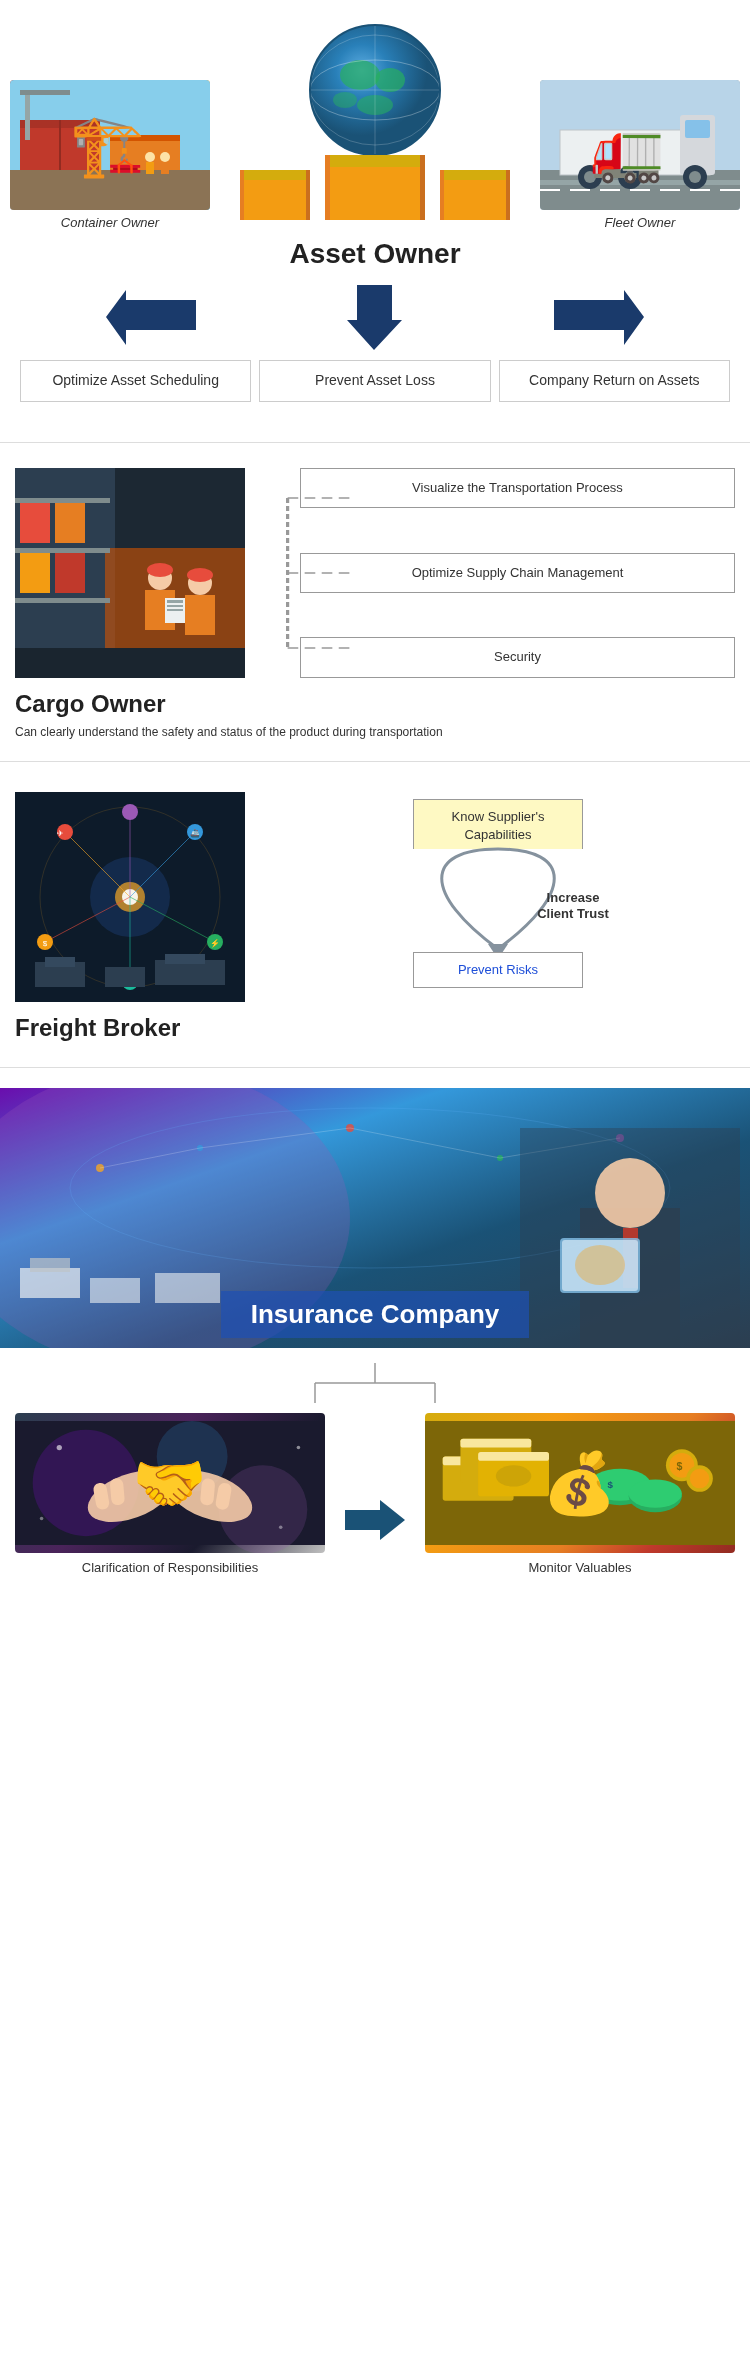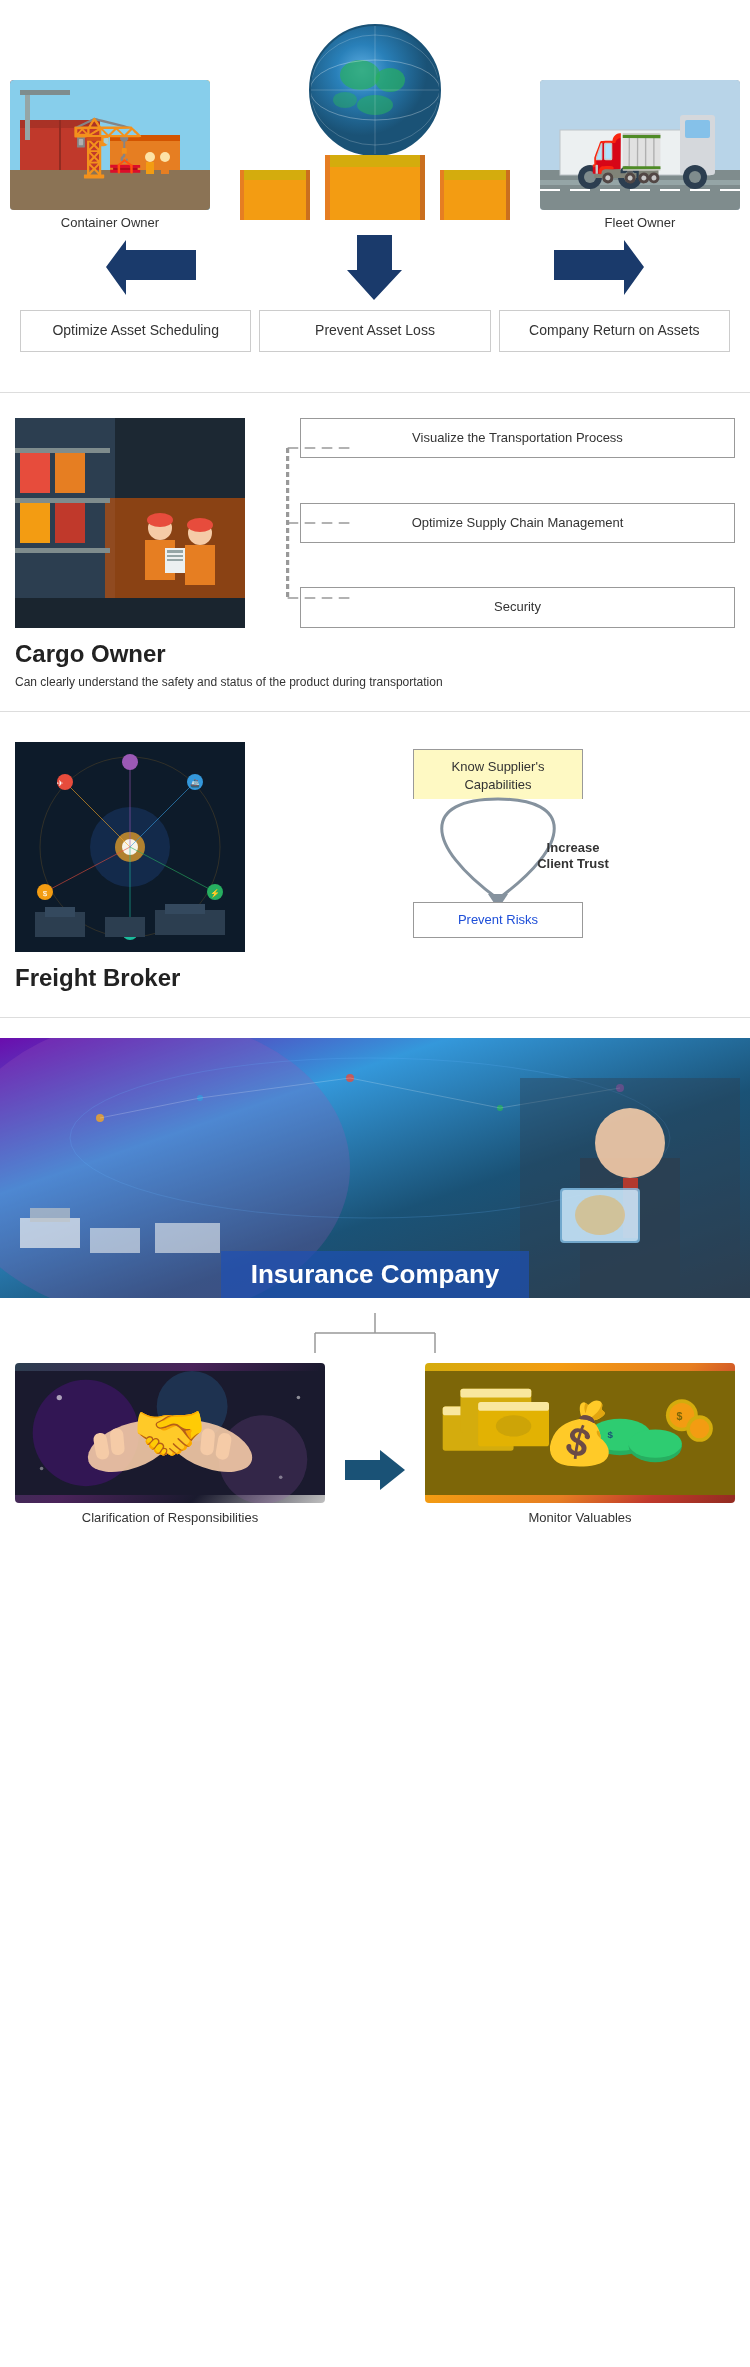--- a/index.html
+++ b/index.html
@@ -19,20 +19,21 @@
       display: flex;
       justify-content: space-between;
       align-items: flex-end;
       position: relative;
       margin-bottom: 0;
     }
     .asset-owner-top .side-label {
       font-size: 13px;
       color: #333;
       margin-top: 5px;
+      font-style: italic;
     }
     .asset-img-container {
       display: flex;
       flex-direction: column;
       align-items: center;
     }
     .asset-img-left {
       width: 200px;
       height: 130px;
       background: linear-gradient(135deg, #c0392b 0%, #e74c3c 30%, #f39c12 60%, #2980b9 80%, #1a5276 100%);
@@ -175,20 +176,21 @@
     }
     .insurance-banner {
       width: 100%;
       height: 260px;
       background: linear-gradient(135deg, #6a0dad 0%, #3498db 30%, #1a5276 50%, #2c3e50 70%, #4a235a 100%);
       position: relative;
       overflow: hidden;
       display: flex;
       align-items: flex-end;
       justify-content: center;
+      padding-bottom: 10px;
     }
     .insurance-banner::before {
       content: '';
       position: absolute;
       top: 0; left: 0; right: 0; bottom: 0;
       background: 
         radial-gradient(circle at 20% 50%, rgba(255,255,255,0.15) 0%, transparent 40%),
         radial-gradient(circle at 80% 30%, rgba(100,149,237,0.3) 0%, transparent 50%);
     }
     .insurance-label-banner {
@@ -360,20 +362,21 @@
           <circle cx="90" cy="97" r="12" fill="#2c3e50"></circle>
           <circle cx="90" cy="97" r="6" fill="#7f8c8d"></circle>
           <circle cx="155" cy="97" r="12" fill="#2c3e50"></circle>
           <circle cx="155" cy="97" r="6" fill="#7f8c8d"></circle>
         </svg>
       </div>
       <div class="side-label">Fleet Owner</div>
     </div>
   </div>
 
+  <div class="asset-owner-title">Asset Owner</div>
 
   <div class="arrows-row">
 
     <svg width="90" height="55" viewBox="0 0 90 55">
       <polygon points="90,10 90,40 20,40 20,55 0,27 20,0 20,10" fill="#1a3a6b"></polygon>
     </svg>
 
     <svg width="55" height="65" viewBox="0 0 55 65">
       <polygon points="10,0 45,0 45,35 55,35 27,65 0,35 10,35" fill="#1a3a6b"></polygon>
     </svg>

